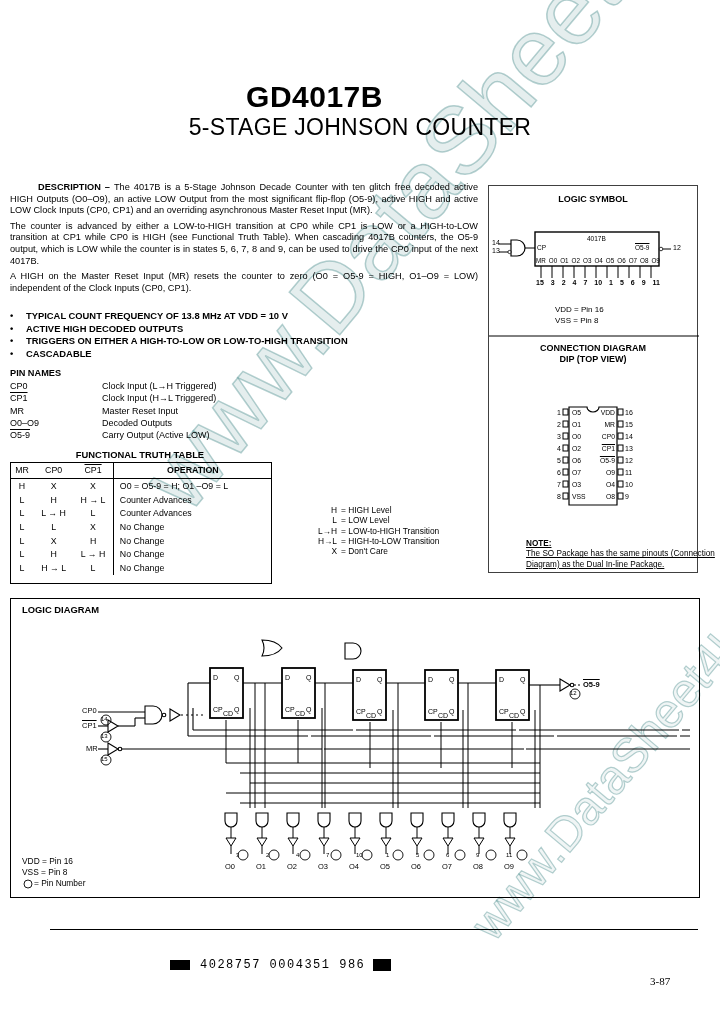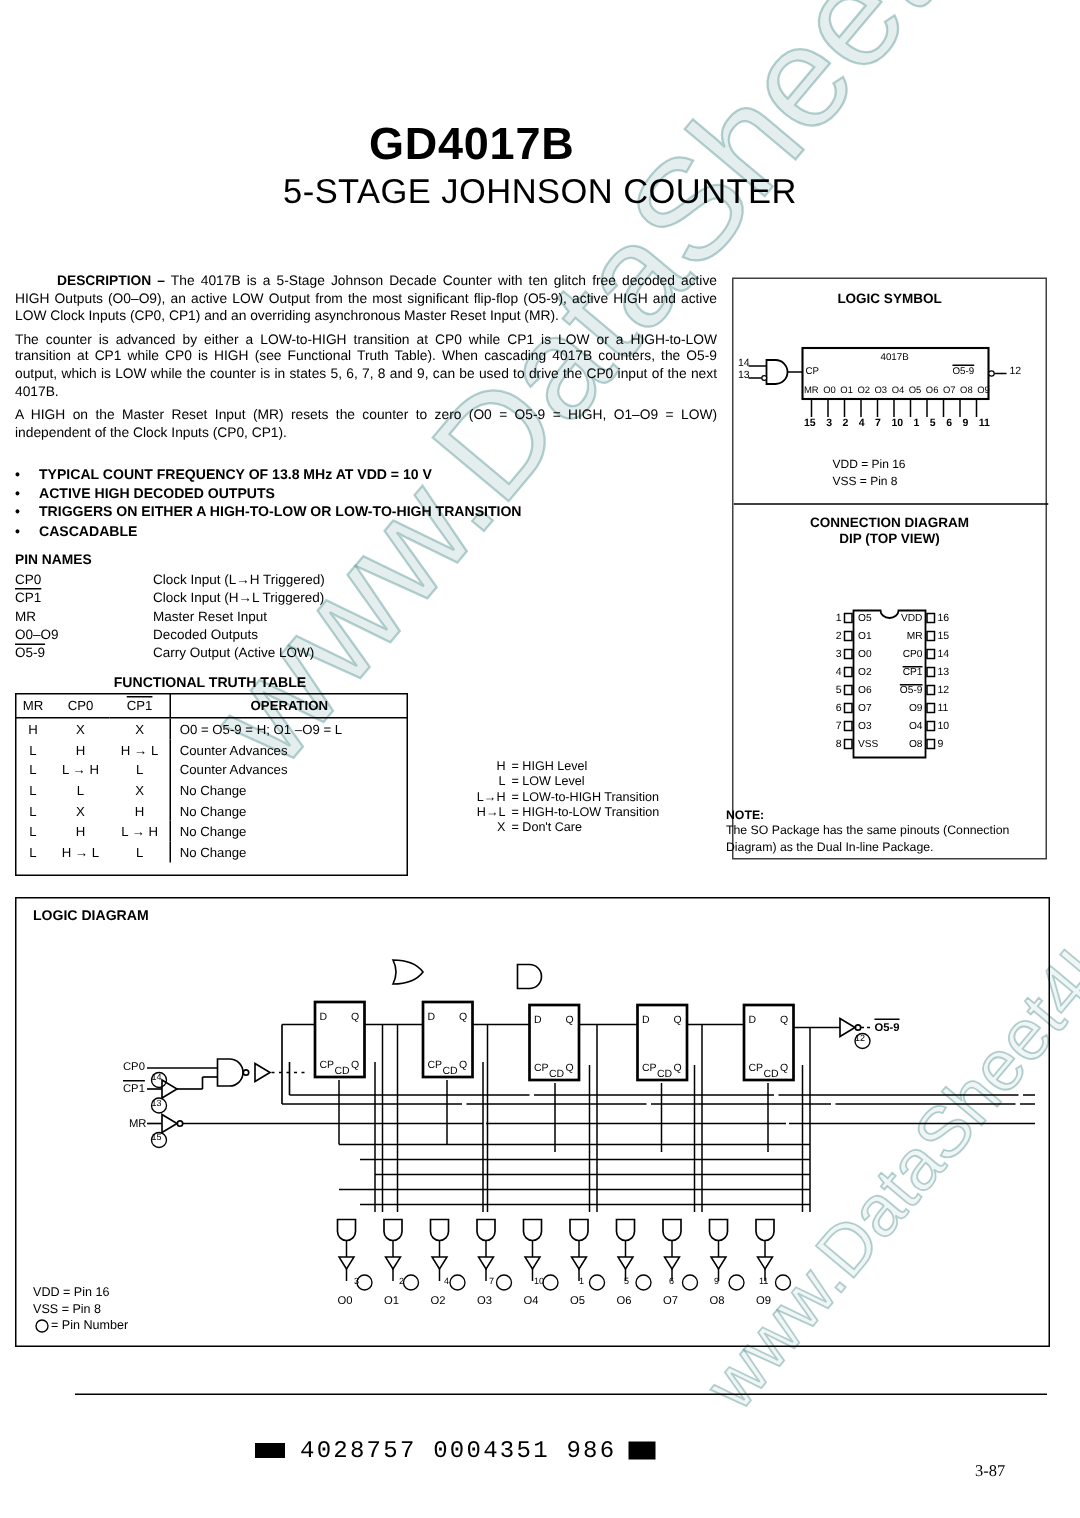--- a/index.html
+++ b/index.html
@@ -21,28 +21,28 @@
   table.tt th { font-weight:normal; border-bottom:1px solid #000; padding:1px 2px; height:14px; }
   table.tt th.op { font-weight:bold; border-left:1px solid #000; }
   table.tt td { padding:0 2px; height:13.7px; text-align:center; }
   table.tt td.op { text-align:left; border-left:1px solid #000; padding-left:6px; }
   .tt-box { position:absolute; left:10px; top:462px; width:262px; height:122px; border:1px solid #000; box-sizing:border-box; pointer-events:none; }
   .legend { left:285px; top:505px; font-size:8.4px; line-height:10.3px; }
   .legend .row { display:flex; }
   .legend .k { width:52px; text-align:right; padding-right:4px; }
   .right-box { left:488px; top:185px; width:210px; height:388px; border:1px solid #404040; box-sizing:border-box; }
   .sec-title { font-size:9px; font-weight:bold; text-align:center; position:absolute; left:0; width:100%; }
-  .note { left:484px; top:539px; width:190px; font-size:8.2px; line-height:10.4px; }
+  .note { left:526px; top:539px; width:190px; font-size:8.2px; line-height:10.4px;text-decoration:underline; }
   .note b { font-weight:bold; }
   .logic-box { left:10px; top:598px; width:690px; height:300px; border:1px solid #000; box-sizing:border-box; }
   .logic-title { left:22px; top:604px; font-size:9.4px; font-weight:bold; }
   .power { left:22px; top:856px; font-size:8.4px; line-height:11px; }
   .rule { left:50px; top:929px; width:648px; height:1px; background:#000; }
   .page-no { left:650px; top:934px; font-family:"Liberation Serif", serif; font-size:11px;margin-top:41px; }
-  .barcode { left:170px; top:958px; font-family:"Liberation Mono", monospace; font-size:16px; letter-spacing:1.5px; }
+  .barcode { left:170px; top:958px; font-family:"Liberation Mono", monospace; font-size:12px; letter-spacing:1.5px; }
   .blk { display:inline-block; background:#000; vertical-align:middle; }
   .wm { left:120px; top:460px; font-size:96px; color:rgba(110,160,160,0.18); transform:rotate(-50deg); transform-origin:left top; white-space:nowrap; font-family:"Liberation Sans", sans-serif; -webkit-text-stroke:1.5px rgba(90,150,150,0.45); }
   .wm2 { left:460px; top:915px; font-size:48px; color:rgba(110,160,160,0.1); transform:rotate(-50deg); transform-origin:left top; white-space:nowrap; -webkit-text-stroke:1.2px rgba(90,150,150,0.45); }
   .ov { text-decoration:overline; }
   svg text { font-family:"Liberation Sans", sans-serif; }
 </style>
 </head>
 <body>
 
 <div class="abs wm">www.DataSheet4U.com</div>

